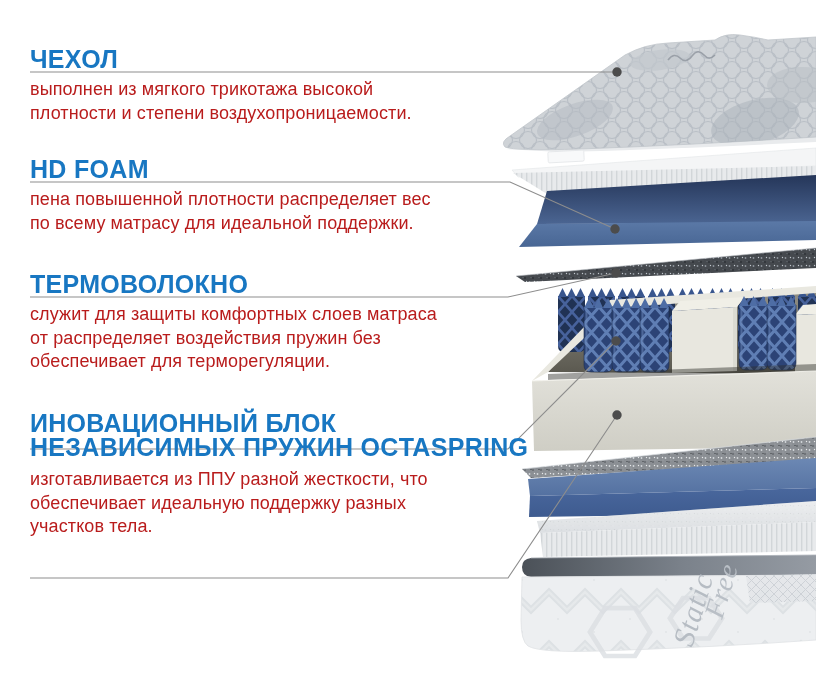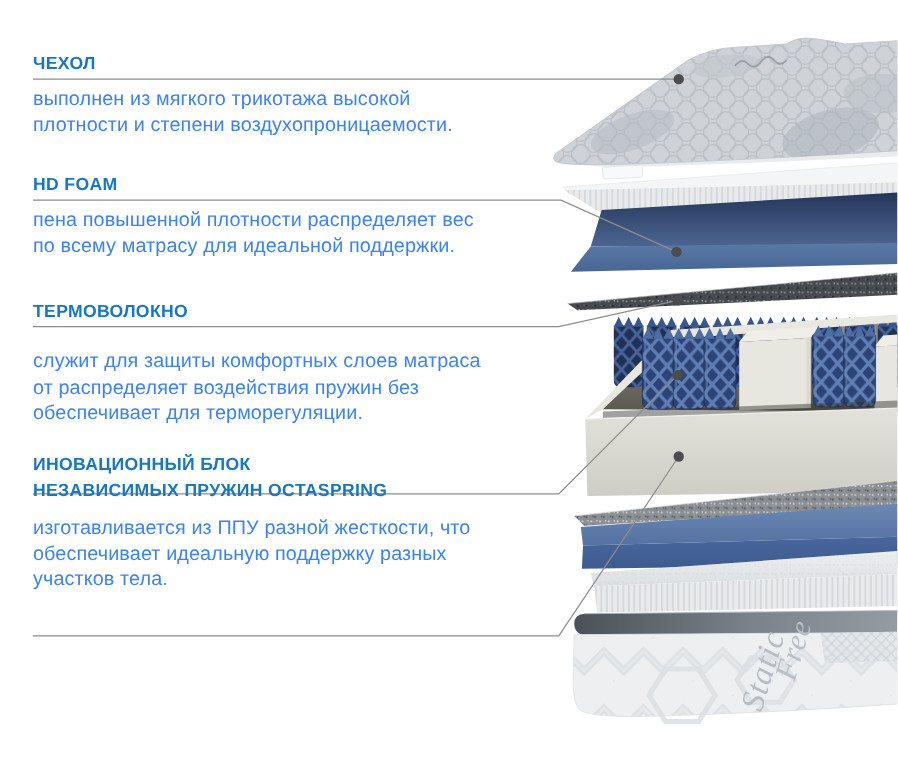--- a/index.html
+++ b/index.html
@@ -6,25 +6,25 @@
   .canvas{
     position:relative;
     width:816px;height:700px;
     background:#ffffff;
     overflow:hidden;
     font-family:"Liberation Sans", sans-serif;
   }
   .illus{position:absolute;left:0;top:0;z-index:1;}
   .sec{position:absolute;left:30px;z-index:2;}
   .sec .hline{
-    font-size:16px;font-weight:bold;line-height:24px;
+    font-size:25px;font-weight:bold;line-height:24px;
     color:#1877c2;letter-spacing:.3px;white-space:nowrap;
   }
   .sec .bline{
-    font-size:18px;line-height:23.5px;color:#3b82f6;
+    font-size:18px;line-height:23.5px;color:#b91c1c;
     white-space:nowrap;letter-spacing:.1px;
   }
   .bodyblock{margin-top:0;}
 </style>
 </head>
 <body>
 
 <div class="canvas">
 
   <svg class="illus" width="816" height="700" viewBox="0 0 816 700">
@@ -260,21 +260,21 @@
   <div class="sec" style="top:157px">
     <div class="hline">HD FOAM</div>
     <div class="bodyblock" style="margin-top:7px">
       <div class="bline">пена повышенной плотности распределяет вес</div>
       <div class="bline">по всему матрасу для идеальной поддержки.</div>
     </div>
   </div>
 
   <div class="sec" style="top:272px">
     <div class="hline">ТЕРМОВОЛОКНО</div>
-    <div class="bodyblock" style="margin-top:21px">
+    <div class="bodyblock" style="margin-top:7px">
       <div class="bline">служит для защиты комфортных слоев матраса</div>
       <div class="bline">от распределяет воздействия пружин без</div>
       <div class="bline">обеспечивает для терморегуляции.</div>
     </div>
   </div>
 
   <div class="sec" style="top:411px">
     <div class="hline">ИНОВАЦИОННЫЙ БЛОК</div>
     <div class="hline">НЕЗАВИСИМЫХ ПРУЖИН OCTASPRING</div>
     <div class="bodyblock" style="margin-top:9px">

